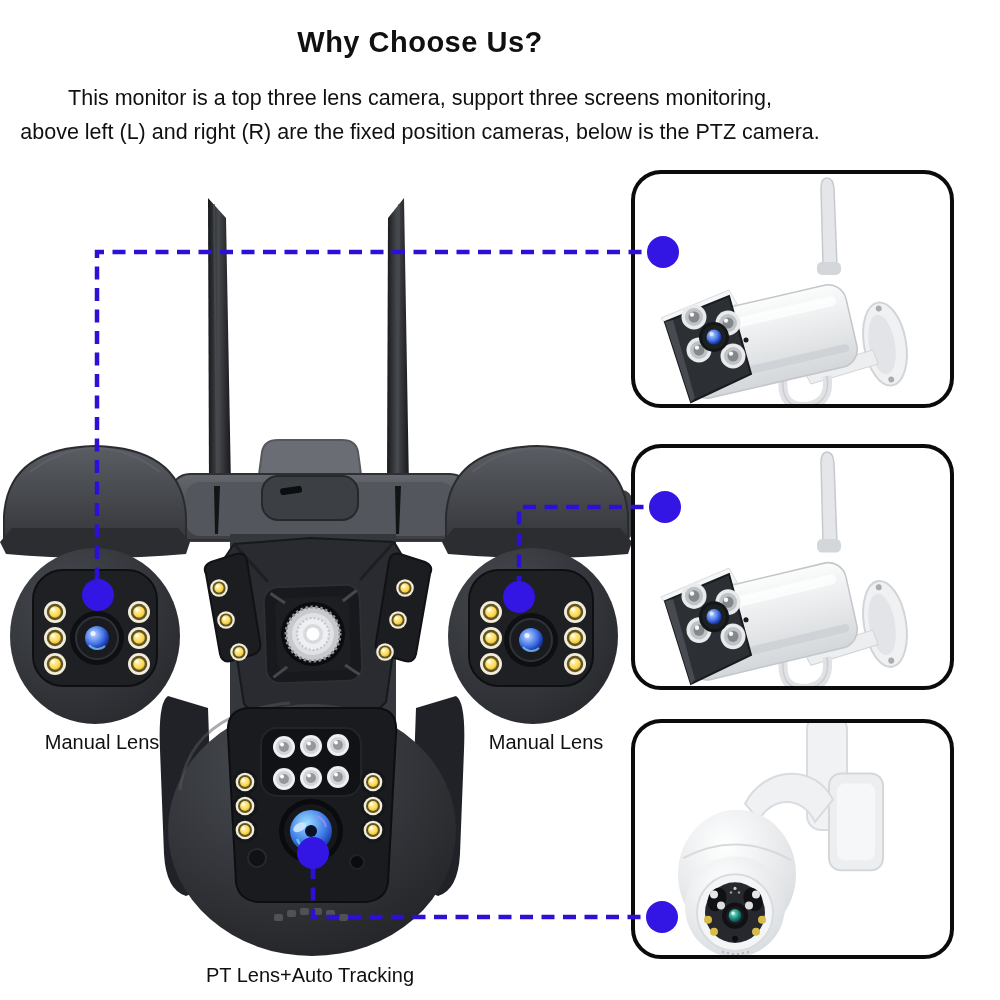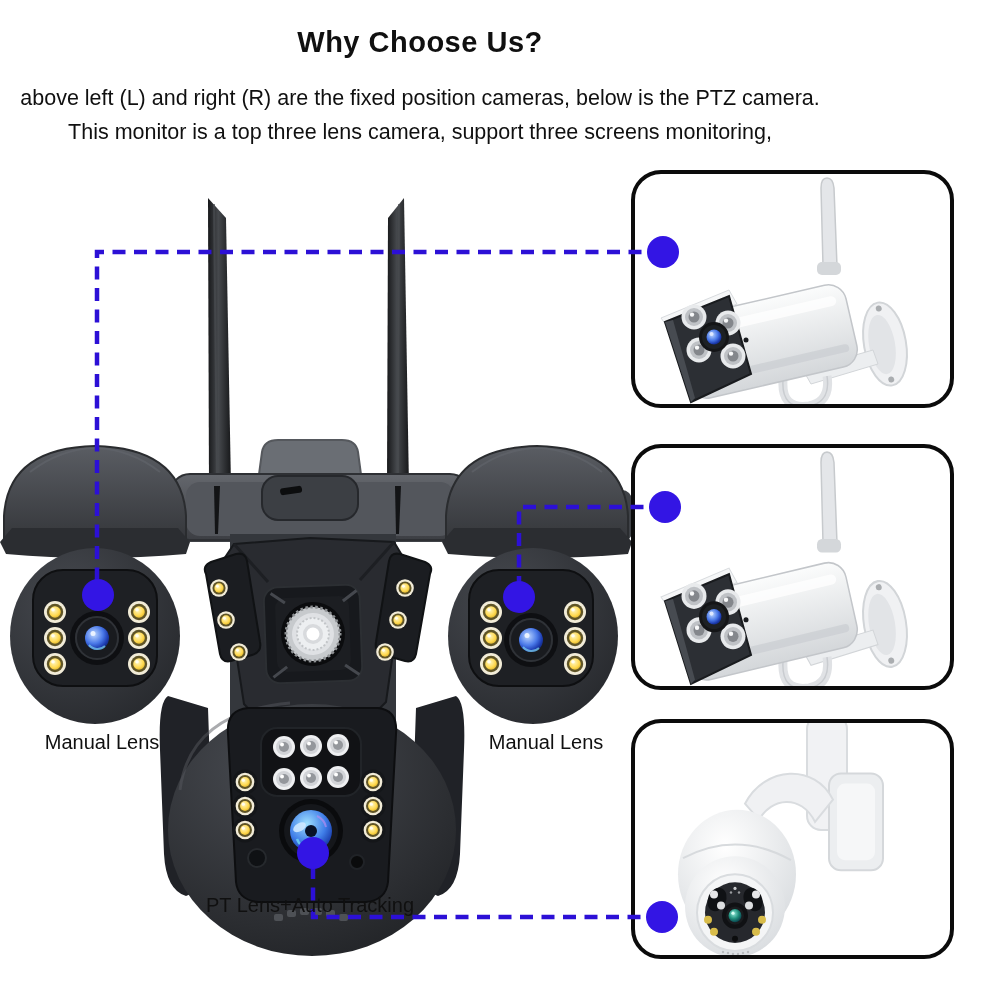--- a/index.html
+++ b/index.html
@@ -17,21 +17,21 @@
     position:absolute;left:631px;width:323px;box-sizing:border-box;
     border:4px solid var(--border);border-radius:30px;background:#fff;overflow:hidden;
   }
   #inset1{top:170px;height:238px}
   #inset2{top:444px;height:246px}
   #inset3{top:719px;height:240px}
   .inset svg{display:block;width:100%;height:100%;}
   .lbl{position:absolute;font-size:20px;text-align:center;white-space:nowrap;}
   #lbl-left{left:0px;top:731px;width:204px;}
   #lbl-right{left:444px;top:731px;width:204px;}
-  #lbl-ptz{left:160px;top:894px;width:300px;}
+  #lbl-ptz{left:160px;top:964px;width:300px;}
   #maincam{position:absolute;left:0;top:190px;width:640px;height:770px;}
   #overlay{position:absolute;left:0;top:0;width:1000px;height:1000px;pointer-events:none;}
   #defs-holder{position:absolute;width:0;height:0;overflow:hidden;}
 </style>
 </head>
 <body>
 
 <svg id="defs-holder" aria-hidden="true">
   <defs>
     <linearGradient id="gCap" x1="0" y1="0" x2="0" y2="1">
@@ -185,22 +185,22 @@
         </g>
     </g>
   </defs>
 </svg>
 
 <div class="canvas">
 
   <div class="hdr">
     <div class="title">Why Choose Us?</div>
     <div class="desc">
+      <div>This monitor is a top three lens camera, support three screens monitoring,</div>
       <div>above left (L) and right (R) are the fixed position cameras, below is the PTZ camera.</div>
-      <div>This monitor is a top three lens camera, support three screens monitoring,</div>
     </div>
   </div>
 
   <svg id="maincam" viewBox="0 0 640 770">
 
     <g>
       <polygon points="208,8 226,28 231,296 209,298" fill="url(#gAnt)"></polygon>
       <line x1="214" y1="14" x2="217" y2="295" stroke="#4a4d51" stroke-width="2" opacity="0.7"></line>
       <polygon points="214,296 221,296 219,346 216,346" fill="#101113"></polygon>
     </g>

